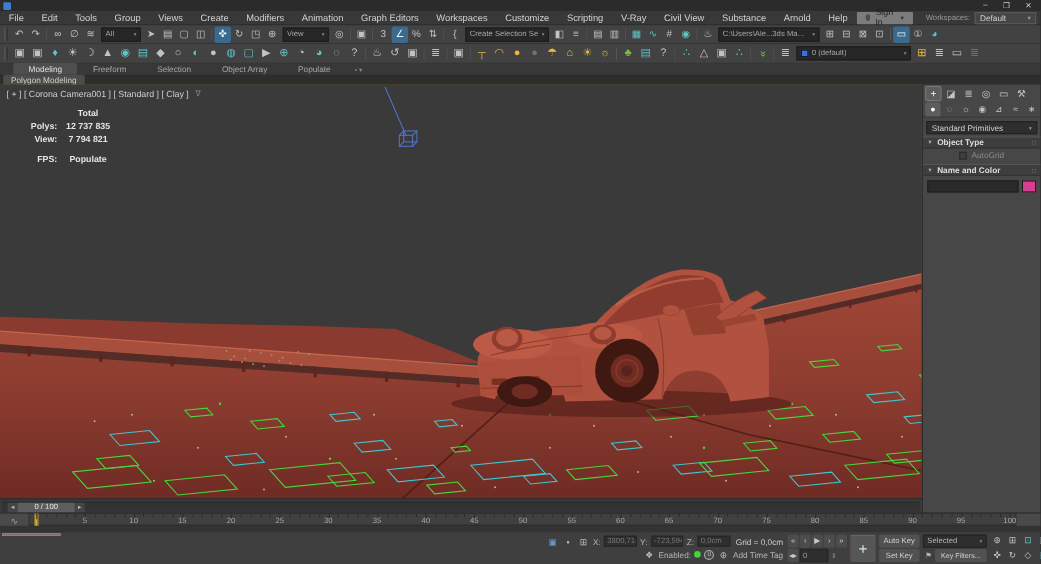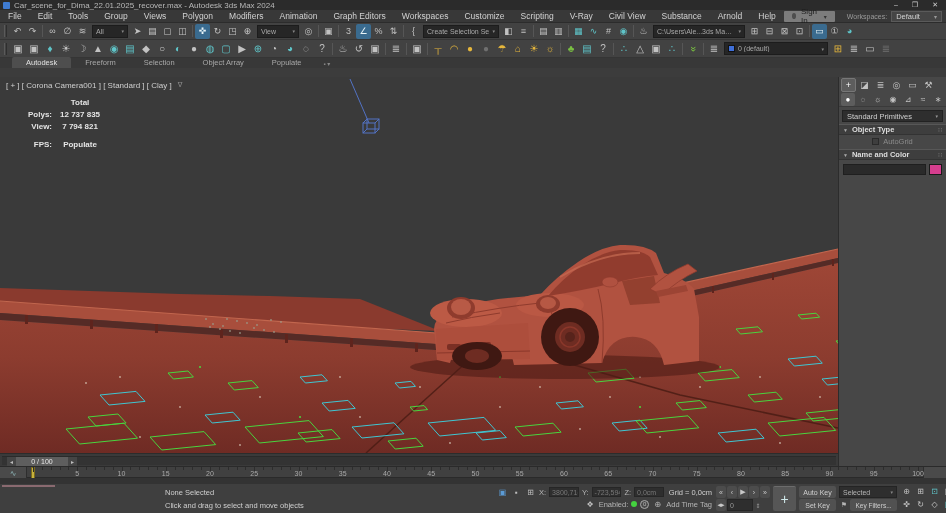--- a/index.html
+++ b/index.html
@@ -123,36 +123,35 @@
   .navgrid{display:grid;grid-template-columns:repeat(4,13px);grid-auto-rows:12px;gap:1px;}
   .navgrid .ticon{width:13px;height:12px;font-size:8px;}
 </style>
 </head>
 <body>
 
 <div class="app">
 
   <div class="titlebar">
     <span class="appicon"></span>
-    <span class="wtitle">Car_scene_for_Dima_22.01.2025_recover.max - Autodesk 3ds Max 2024</span>
     <span class="wctrls">
       <span>–</span>
       <span>❐</span>
       <span>✕</span>
     </span>
   </div>
 
   <div class="menubar">
     <span id="menuitems" style="display:flex;">
         <span class="menuitem">File</span>
         <span class="menuitem">Edit</span>
         <span class="menuitem">Tools</span>
         <span class="menuitem">Group</span>
         <span class="menuitem">Views</span>
-        <span class="menuitem">Polygon</span>
+        <span class="menuitem">Create</span>
         <span class="menuitem">Modifiers</span>
         <span class="menuitem">Animation</span>
         <span class="menuitem">Graph Editors</span>
         <span class="menuitem">Workspaces</span>
         <span class="menuitem">Customize</span>
         <span class="menuitem">Scripting</span>
         <span class="menuitem">V-Ray</span>
         <span class="menuitem">Civil View</span>
         <span class="menuitem">Substance</span>
         <span class="menuitem">Arnold</span>
@@ -460,27 +459,30 @@
           <span class="g">▭</span>
         </div>
         <div class="ticon">
           <span class="g" style="color: rgb(111, 111, 111);">≣</span>
         </div>
       </span>
     </div>
 
   <div class="ribbon">
     <span id="ribbontabs" style="display:flex;align-items:flex-end;">
-        <span class="rtab active">Autodesk</span>
+        <span class="rtab active">Modeling</span>
         <span class="rtab">Freeform</span>
         <span class="rtab">Selection</span>
         <span class="rtab">Object Array</span>
         <span class="rtab">Populate</span>
       </span>
     <span class="rmore">▪ ▾</span>
+  </div>
+  <div class="ptabstrip">
+    <div class="ptab">Polygon Modeling</div>
   </div>
 
   <div class="viewport">
     <svg width="838" height="376" viewBox="0 0 838 376" style="position:absolute;top:0;left:0;">
       <defs>
         <linearGradient id="rg" x1="0" y1="0" x2="0" y2="1">
           <stop offset="0" stop-color="#9e4636"></stop>
           <stop offset="0.5" stop-color="#8c3c2f"></stop>
           <stop offset="1" stop-color="#6f2b24"></stop>
         </linearGradient>
@@ -868,24 +870,20 @@
       <div class="tick" style="left: 918px; height: 5px;"></div>
       <div class="ticklab" style="left: 918px;">100</div>
     </div>
   <div class="gapstrip"></div>
 
   <div class="statusbar">
     <div class="listener">
       <div class="macroline"></div>
       <div class="listenline">Array modifi</div>
     </div>
-    <div class="sb-msgs">
-      <div>None Selected</div>
-      <div>Click and drag to select and move objects</div>
-    </div>
     <div class="sb-center">
       <div class="crow">
         <span class="sicon blue">▣</span>
         <span class="sicon">▪</span>
         <span class="sicon">⊞</span>
         <span class="coordlab">X:</span>
         <span class="coordval">3800,71cm</span>
         <span class="coordlab">Y:</span>
         <span class="coordval">-723,594cm</span>
         <span class="coordlab">Z:</span>

